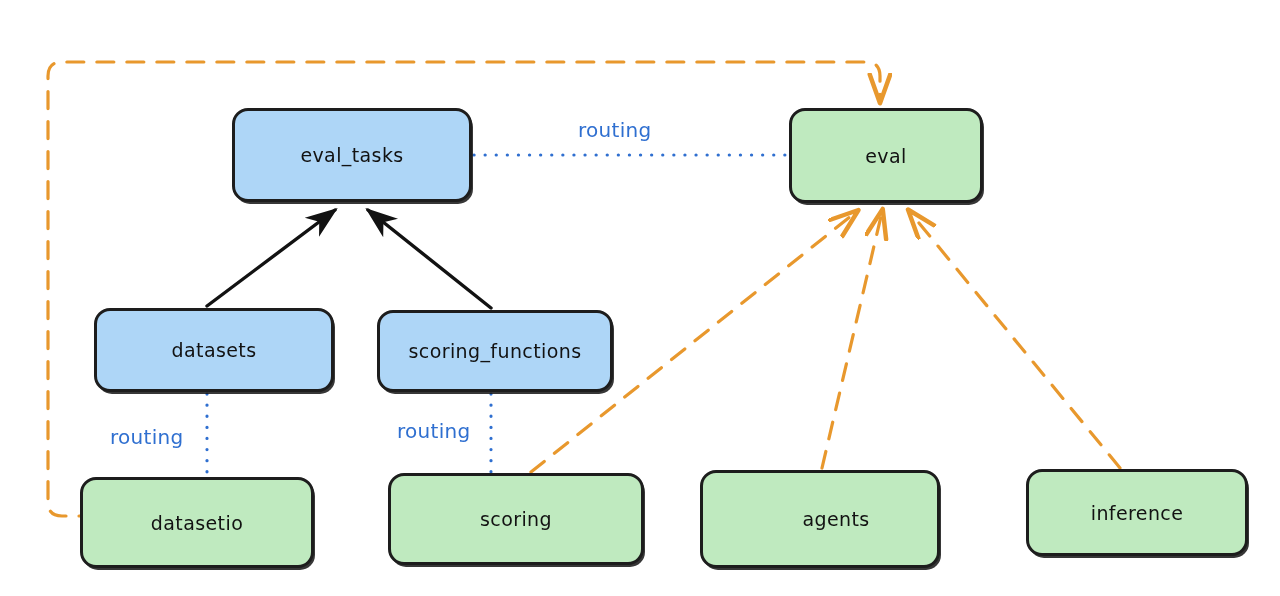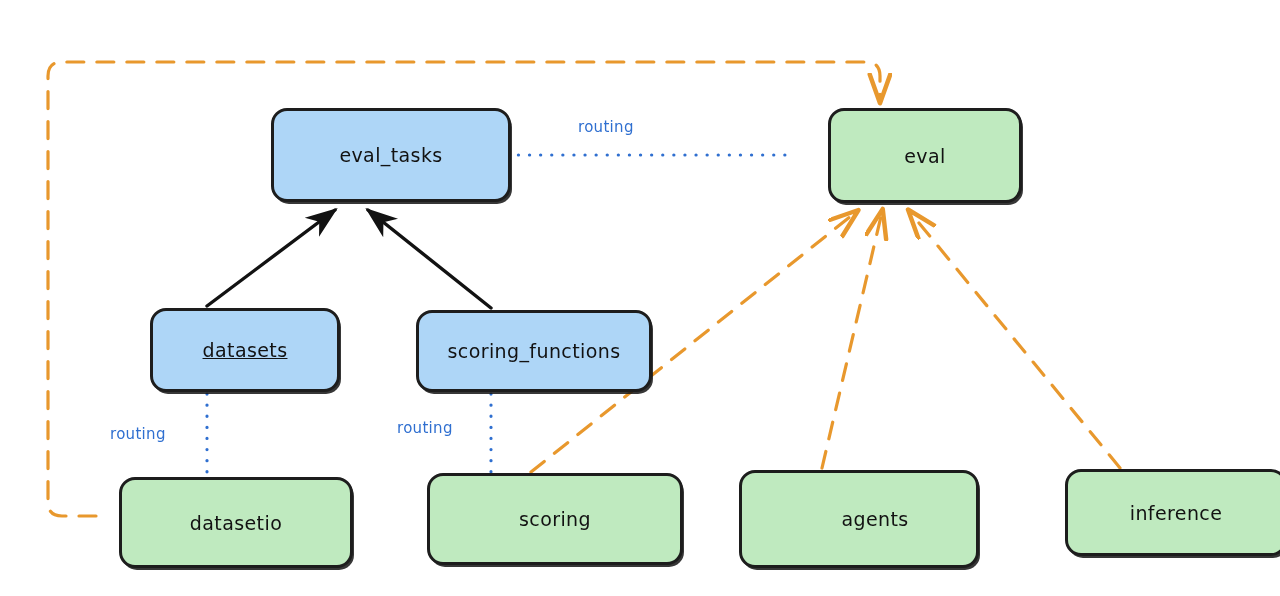--- a/index.html
+++ b/index.html
@@ -33,29 +33,28 @@
     align-items: center;
     justify-content: center;
     border: 3px solid #1d1d1d;
     border-radius: 16px;
     font-family: "DejaVu Sans", sans-serif;
     font-size: 19px;
     letter-spacing: 0.4px;
     color: #121212;
     text-align: center;
     box-shadow: 2px 3px 0 -1px rgba(20,20,20,0.85);
-    margin-left: 39px;
   }
   .node.blue { background: #aed6f7; }
   .node.green { background: #bfeabf; }
 
   .edge-label {
     position: absolute;
     font-family: "DejaVu Sans", sans-serif;
-    font-size: 15px;
+    font-size: 20px;
     color: #2f6fd0;
     white-space: nowrap;
     letter-spacing: 0.3px;
   }
 </style>
 </head>
 <body>
 
 <div id="canvas">
 
@@ -89,21 +88,21 @@
   </svg>
 
   <div class="node blue" style="left:232px; top:108px; width:240px; height:94px;">
     <span>eval_tasks</span>
   </div>
 
   <div class="node green" style="left:789px; top:108px; width:194px; height:95px;">
     <span>eval</span>
   </div>
 
-  <div class="node blue" style="left:111px; top:308px; width:190px; height:84px;text-decoration:underline;">
+  <div class="node blue" style="left:94px; top:308px; width:240px; height:84px;">
     <span>datasets</span>
   </div>
 
   <div class="node blue" style="left:377px; top:310px; width:236px; height:82px;">
     <span>scoring_functions</span>
   </div>
 
   <div class="node green" style="left:80px; top:477px; width:234px; height:91px;">
     <span>datasetio</span>
   </div>

